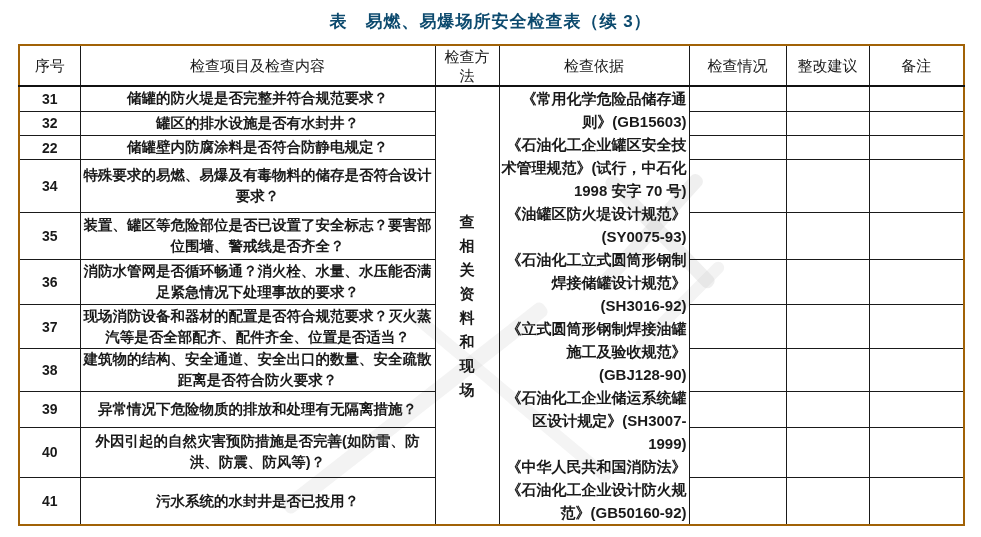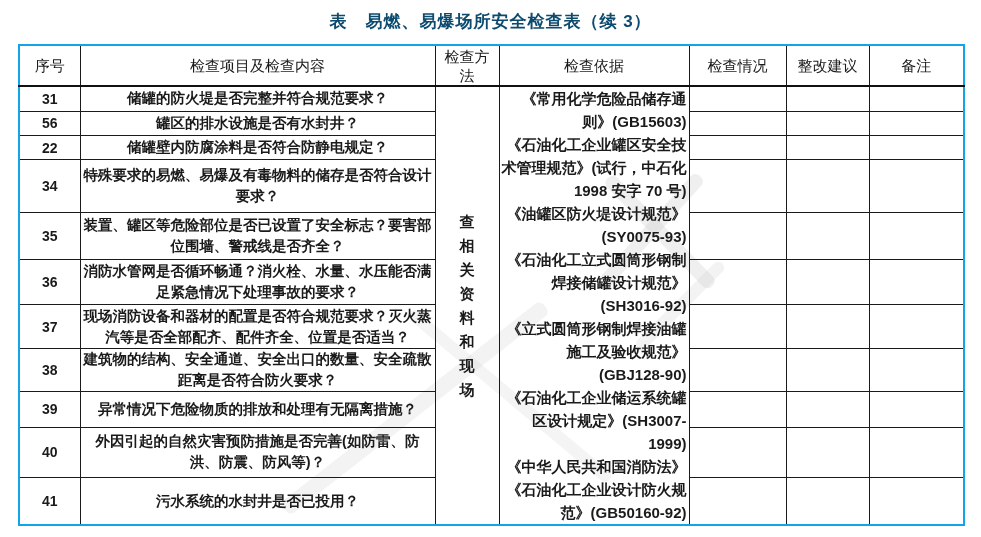--- a/index.html
+++ b/index.html
@@ -34,21 +34,21 @@
     width:945px;
     border-collapse:collapse;
     table-layout:fixed;
     background:transparent;
   }
   table.sheet,
   table.sheet th,
   table.sheet td{
     border:1px solid #1a1a1a;
   }
-  table.sheet{border:2px solid #0ea5e9;}
+  table.sheet{border:2px solid #a16207;}
   table.sheet thead tr{height:41px;}
   table.sheet thead th{
     font-weight:normal;
     font-size:15px;
     text-align:center;
     vertical-align:middle;
     padding:0 4px;
     border-bottom:2px solid #111;
     line-height:19px;
   }
@@ -125,21 +125,21 @@
         <div>《立式圆筒形钢制焊接油罐施工及验收规范》(GBJ128-90)</div>
         <div>《石油化工企业储运系统罐区设计规定》(SH3007-1999)</div>
         <div>《中华人民共和国消防法》</div>
         <div>《石油化工企业设计防火规范》(GB50160-92)</div>
       </td>
       <td class="blank"></td>
       <td class="blank"></td>
       <td class="blank"></td>
     </tr>
     <tr style="height:24px">
-      <td class="no">56</td>
+      <td class="no">32</td>
       <td class="item">罐区的排水设施是否有水封井？</td>
       <td class="blank"></td>
       <td class="blank"></td>
       <td class="blank"></td>
     </tr>
     <tr style="height:24px">
       <td class="no">22</td>
       <td class="item">储罐壁内防腐涂料是否符合防静电规定？</td>
       <td class="blank"></td>
       <td class="blank"></td>

